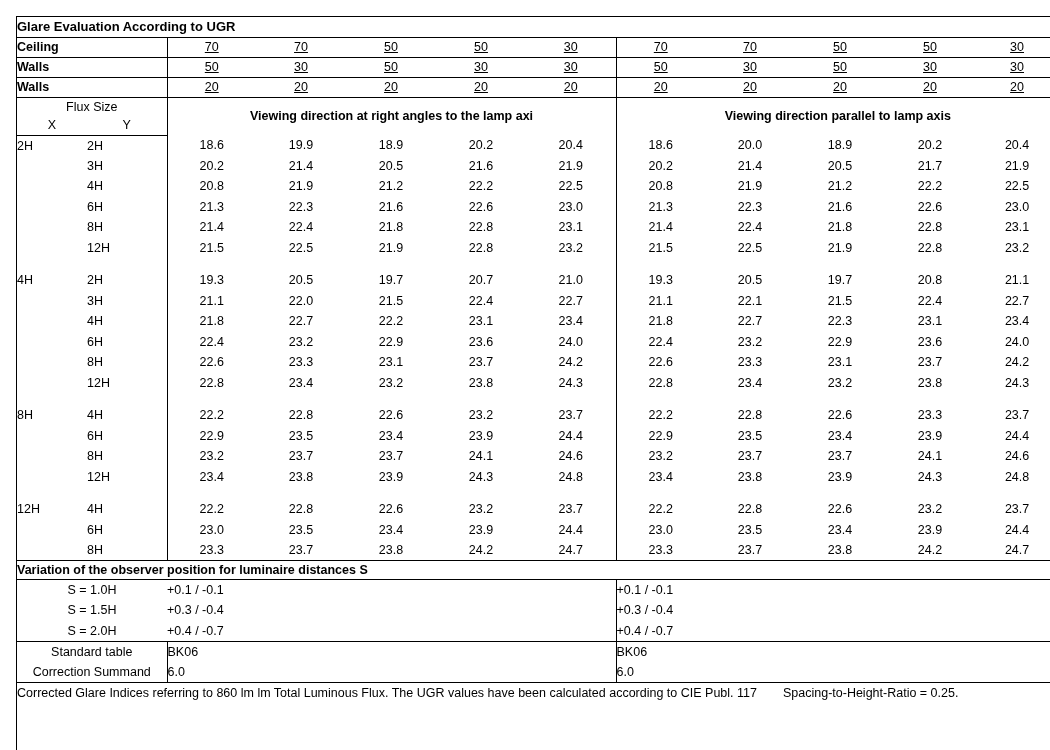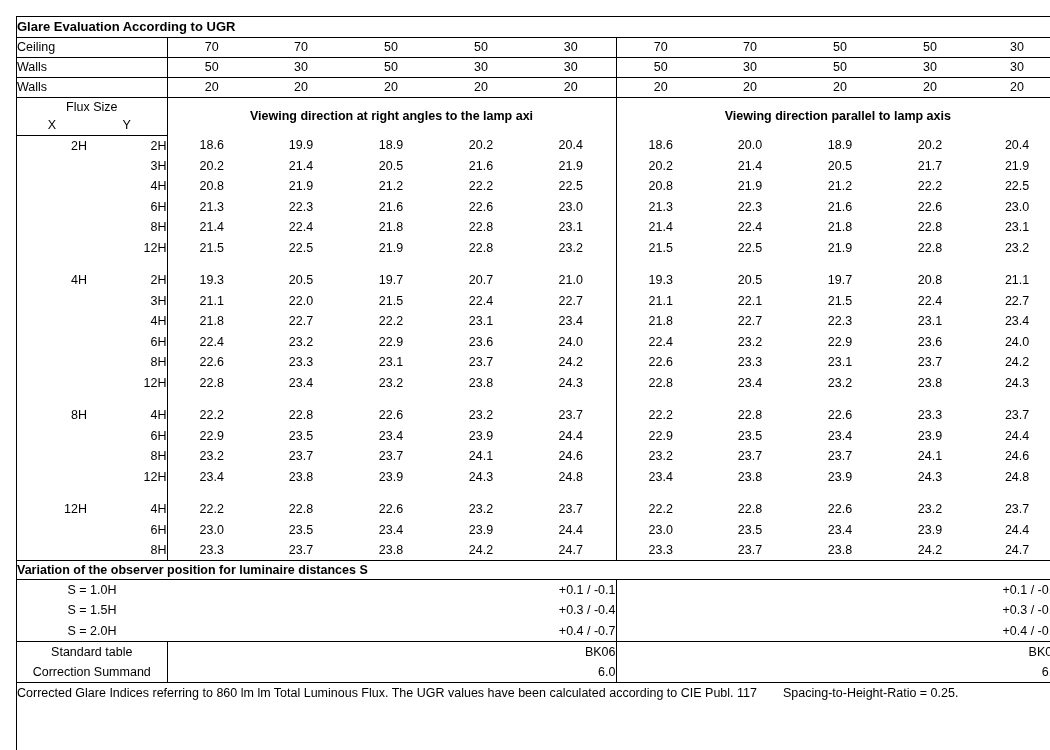--- a/index.html
+++ b/index.html
@@ -39,43 +39,45 @@
   .title-cell {
     font-weight: bold;
     font-size: 13px;
     padding: 2px 0 3px 5px;
     height: 20px;
   }
   .hdr-label {
     padding-left: 5px;
     height: 20px;
     font-size: 12.5px;
+    font-weight: bold;
   }
   .hdr-val {
     text-align: center;
     height: 20px;
     font-size: 12.5px;
+    text-decoration: underline;
   }
   .roomsize-head {
     text-align: center;
     font-size: 12.5px;
     height: 19px;
   }
   .dir-head {
     text-align: center;
     font-size: 12.5px;
     font-weight: bold;
   }
   .xy-head {
     text-align: center;
     font-size: 12.5px;
     height: 19px;
   }
   .cell-x, .cell-y {
-    text-align: right;
+    text-align: left;
     font-size: 12.5px;
     height: 20.5px;
   }
   .cell-v {
     text-align: center;
     font-size: 12.5px;
     height: 20.5px;
   }
   .spacer-row td { height: 12px; }
   .var-label {
@@ -83,21 +85,21 @@
     height: 19px;
     font-size: 12.5px;
     font-weight: bold;
   }
   .s-label {
     text-align: center;
     font-size: 12.5px;
     height: 20.5px;
   }
   .s-val {
-    text-align: right;
+    text-align: left;
     font-size: 12.5px;
     height: 20.5px;
   }
   .std-label {
     text-align: center;
     font-size: 12.5px;
     height: 20.5px;
   }
   .foot {
     padding-left: 5px;

